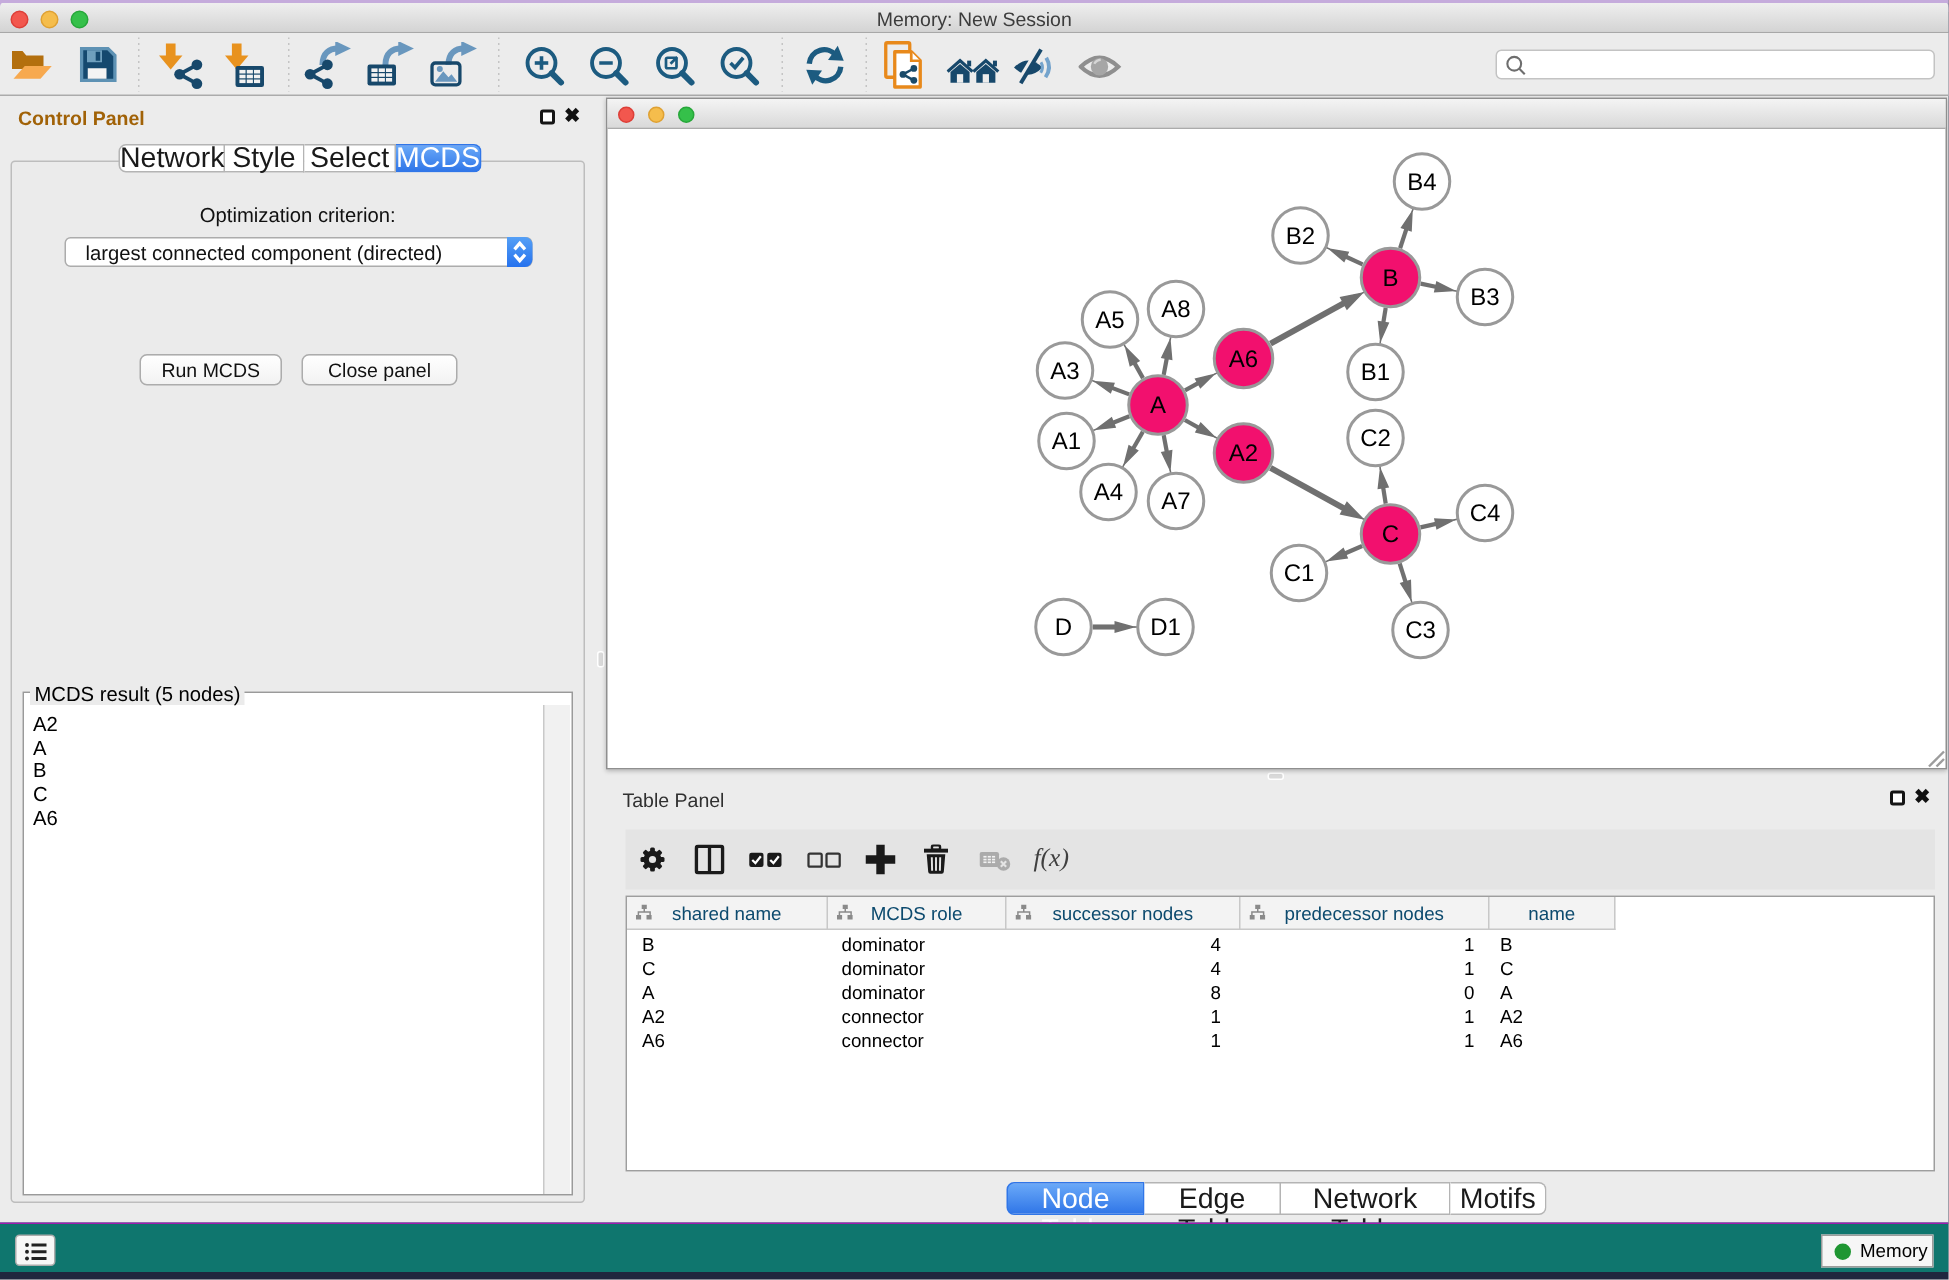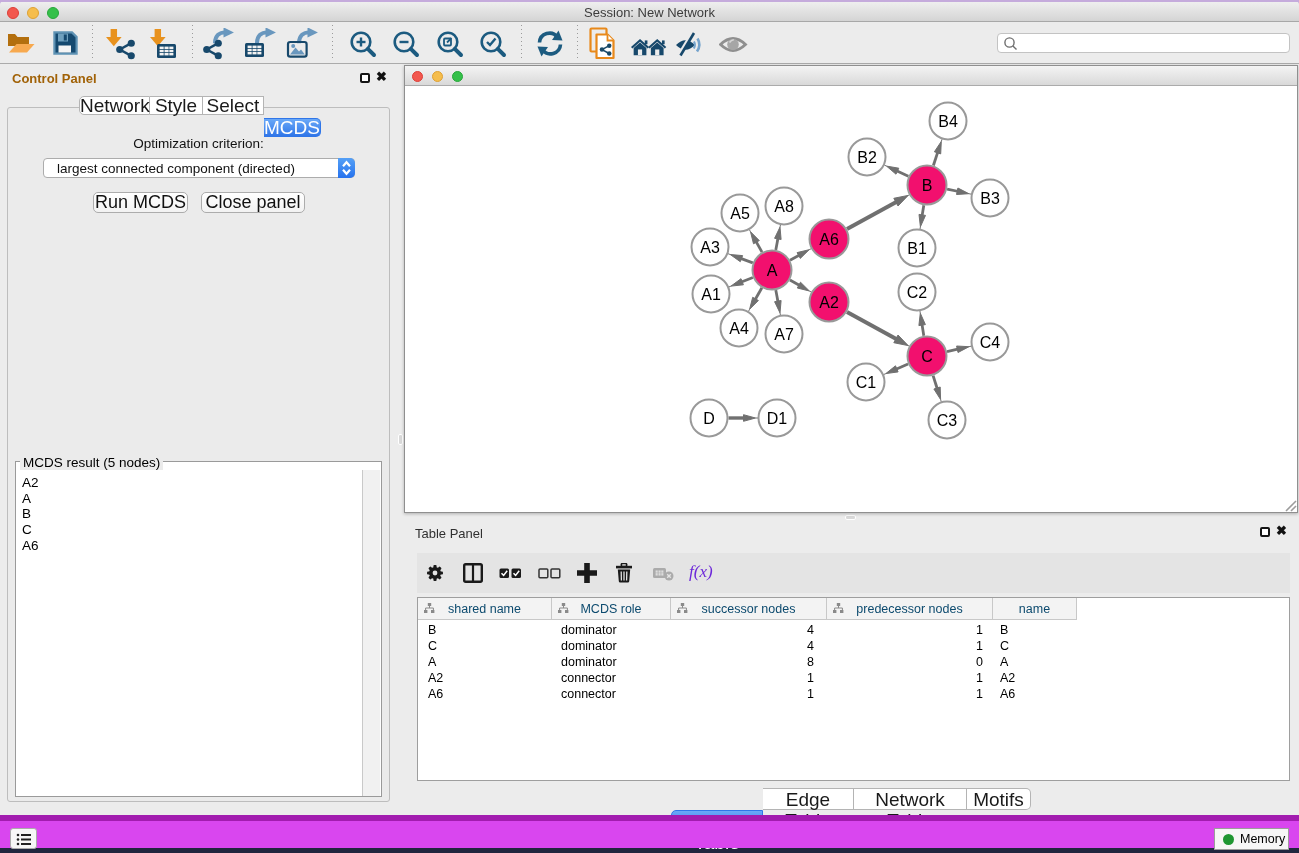--- a/index.html
+++ b/index.html
@@ -22,30 +22,30 @@
 
 #cp-title { position:absolute; left:12px; top:71px; font-size:13px; color:#a16207;font-weight:bold; }
 .wsq { position:absolute; width:10px; height:10px; border:2px solid #151515; border-radius:2px; background:#FFF; }
 .wx { position:absolute; font-size:13px; font-weight:bold; color:#111; }
 #cp-tabs { position:absolute; left:79px; top:96px; height:19px; }
 #cp-tabs .tab { height:19px; line-height:18px; }
 .tab { position:absolute; top:0; height:20px; background:#FFF; border:1px solid #B4B4B4; border-left:none;
   font-size:19px; color:#1A1A1A; text-align:center; line-height:19px; }
 .tab.first { border-left:1px solid #B4B4B4; border-radius:5px 0 0 5px; }
 .tab.last { border-radius:0 5px 5px 0; }
-.tab.seltab { background:linear-gradient(#6AA9F8,#3076E8); color:#FFF; border-color:#3076E8;margin-top:22px; }
+.tab.seltab { background:linear-gradient(#6AA9F8,#3076E8); color:#FFF; border-color:#3076E8; }
 #cp-panel { position:absolute; left:7px; top:107px; width:383px; height:695px; background:#EBEBEB;
   border:1px solid #BDBDBD; border-radius:3px; }
 #opt-label { position:absolute; left:0; top:136px; width:397px; text-align:center; font-size:13.5px; color:#111; }
 #dropdown { position:absolute; left:43px; top:158px; width:312px; height:20px; background:#FFF; border:1px solid #ACACAC; border-radius:4px; }
 #dropdown .txt { position:absolute; left:13px; top:2px; font-size:13.5px; color:#111; }
 #dropdown .stepper { position:absolute; right:-1px; top:-1px; width:17px; height:20px; border-radius:0 5px 5px 0;
   background:linear-gradient(#55A0F6,#2672EE); }
 .btn { position:absolute; height:21px; background:linear-gradient(#FFFFFF,#F2F2F2); border:1px solid #ACACAC; border-radius:5px;
-  font-size:18px; color:#111; text-align:center; line-height:19px; }
+  font-size:13px; color:#111; text-align:center; line-height:19px;margin-top:44px; }
 #fieldset { position:absolute; left:15px; top:461px; width:367px; height:336px; border:1px solid #9A9A9A; background:#FFF;padding-left:28px; }
 #fs-legend { position:absolute; left:4px; top:-7px; background:#EBEBEB; padding:0 3px; font-size:13.5px; color:#000; }
 #fs-list { position:absolute; left:6px; top:13px; font-size:13.5px; color:#000; line-height:15.7px; }
 #fs-scroll { position:absolute; right:1px; top:8px; width:18px; height:326px; background:#F1F1F1; border-left:1px solid #C9C9C9; }
 
 #netwin { position:absolute; left:404px; top:65px; width:894px; height:448px; background:#FFF;
   border:1px solid #8F8F8F; box-shadow:0 1px 3px rgba(0,0,0,0.25); }
 #net-titlebar { position:absolute; left:0; top:0; width:892px; height:20px;
   background:linear-gradient(#F4F4F4,#D9D9D9); border-bottom:1px solid #ABABAB; }
 #net-titlebar .tl { top:5px; width:11px; height:11px; }
@@ -63,35 +63,35 @@
 .hicon { position:absolute; left:6px; top:5px; }
 .trow { position:absolute; font-size:12.5px; color:#000; height:16px; line-height:16px; }
 .c1 { position:absolute; left:10px; }
 .c2 { position:absolute; left:143px; }
 .c3 { position:absolute; left:253px; width:143px; text-align:right; }
 .c4 { position:absolute; left:409px; width:156px; text-align:right; }
 .c5 { position:absolute; left:582px; }
 #bot-tabs { position:absolute; left:671px; top:788px; height:22px; }
 #bot-tabs .tab { height:22px; line-height:21px; }
 
-#statusbar { position:absolute; left:0; top:815px; width:1299px; height:33px; background:#d946ef; border-top:6px solid #a21caf; }
+#statusbar { position:absolute; left:0; top:815px; width:1299px; height:33px; background:#0f766e; border-top:1px solid #a21caf; }
 #menu-btn { position:absolute; left:10px; top:7px; width:27px; height:21px; background:#F7F7F7; border:1px solid #ABABAB; border-radius:3px; }
 #memory-btn { position:absolute; left:1214px; top:7px; width:75px; height:22px; background:#F6F6F6; border:1px solid #9C9C9C; font-size:12.5px; color:#000; }
 #memory-btn .dot { position:absolute; left:8px; top:5px; width:11px; height:11px; border-radius:50%; background:#1F9632; }
 #memory-btn .mt { position:absolute; left:25px; top:3px; }
 </style>
 </head>
 <body>
 <div style="position:absolute;left:0;top:0;width:1299px;height:8px;background:#C5ABDC;"></div>
 <div id="app">
 <div id="titlebar">
   <div class="tl t1"></div>
       <div class="tl t2"></div>
       <div class="tl t3"></div>
-  <div id="titletext">Session: New Network</div>
+  <div id="titletext">Memory: New Session</div>
 </div>
 <div id="purpletop"></div>
 <div id="toolbar">
   <svg class="tbi" style="left:7px; top:10px;" width="28" height="22" viewBox="0 0 28 22">
         <path d="M1 2 L8 2 L10.5 5 L22 5 L22 14 L1 14 Z" fill="#B36F0E"></path>
         <path d="M2 20.5 L9.5 12 L27.5 12 L20 20.5 Z" fill="#F7A94F"></path>
       </svg>
   <svg class="tbi" style="left:53px; top:9px;" width="25" height="24" viewBox="0 0 25 24">
         <path d="M1.4 1.4 H19 L23.6 6 V22.6 H1.4 Z" fill="#15496F" stroke="#5E92B4" stroke-width="2.2"></path>
         <rect x="5" y="2.5" width="10" height="8" fill="#6FA0BE"></rect>
@@ -452,21 +452,21 @@
           <rect x="2.6" y="4.5" width="2.1" height="1.1" fill="#F2F2F2"></rect>
           <rect x="5.5" y="4.5" width="2.1" height="1.1" fill="#F2F2F2"></rect>
           <rect x="8.3" y="4.5" width="2.1" height="1.1" fill="#F2F2F2"></rect>
           <rect x="2.6" y="6.3" width="2.1" height="1.1" fill="#F2F2F2"></rect>
           <rect x="5.5" y="6.3" width="2.1" height="1.1" fill="#F2F2F2"></rect>
           <rect x="8.3" y="6.3" width="2.1" height="1.1" fill="#F2F2F2"></rect>
         </g>
         <circle cx="16" cy="11" r="4.5" fill="#ABABAB"></circle>
         <path d="M14.2 9.2 L17.8 12.8 M17.8 9.2 L14.2 12.8" stroke="#E4E4E4" stroke-width="1.4"></path>
       </svg>
-  <div class="tbi" style="left:272px; top:9px; font-family:'Liberation Serif',serif; font-style:italic; font-size:17px; color:#6d28d9;">f(x)</div>
+  <div class="tbi" style="left:272px; top:9px; font-family:'Liberation Serif',serif; font-style:italic; font-size:17px; color:#404040;">f(x)</div>
 </div>
 <div id="tbl">
   <div id="tbl-head">
     <div class="hcell" style="left:0; width:134px;"><svg class="hicon" style="left:6px;" width="11" height="11" viewBox="0 0 11 11">
             <g fill="#8A8A8A">
               <rect x="3.8" y="0" width="3.4" height="3"></rect>
               <rect x="0" y="7" width="3.4" height="3"></rect>
               <rect x="7" y="7" width="3.4" height="3"></rect>
             </g>
             <g stroke="#8A8A8A" stroke-width="1">

